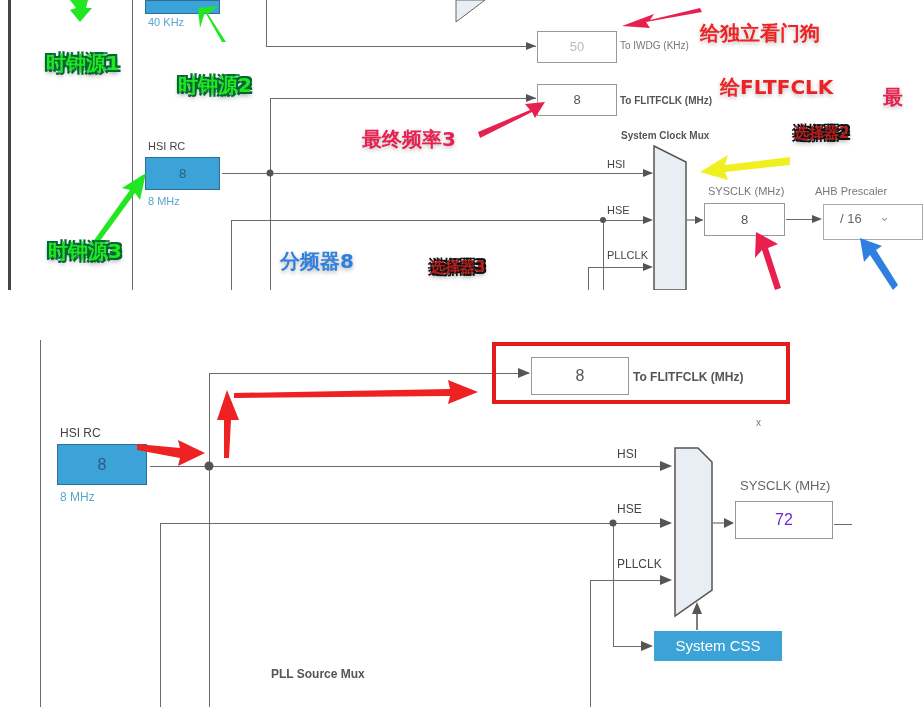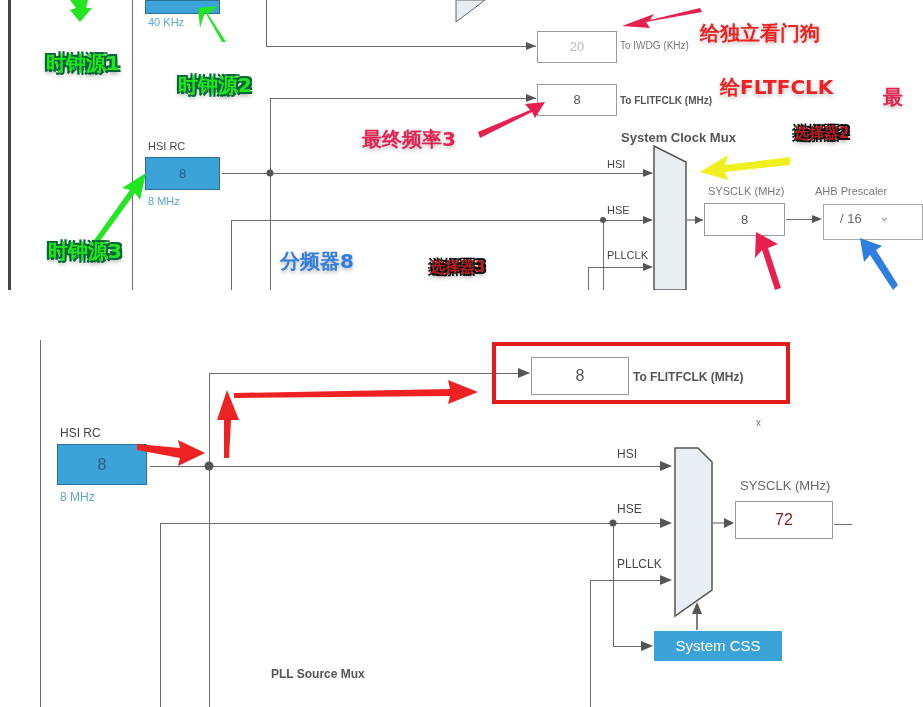--- a/index.html
+++ b/index.html
@@ -33,40 +33,40 @@
 <div id="top" class="panel">
 
   <div class="wire" style="left:8px;top:0;width:3px;height:290px;background:#444;"></div>
   <div class="wire" style="left:132px;top:0;width:1px;height:290px;"></div>
 
   <div class="bluebox" style="left:145px;top:0;width:75px;height:14px;"></div>
   <div class="sub" style="left:148px;top:16px;">40 KHz</div>
 
   <div class="wire" style="left:266px;top:0;width:1px;height:47px;"></div>
   <div class="wire" style="left:266px;top:46px;width:270px;height:1px;"></div>
-  <div class="box" style="left:537px;top:31px;width:80px;height:32px;line-height:30px;font-size:13px;color:#bbb;">20</div>
+  <div class="box" style="left:537px;top:31px;width:80px;height:32px;line-height:30px;font-size:13px;color:#bbb;">50</div>
   <div class="lbl" style="left:620px;top:40px;font-size:10px;color:#777;">To IWDG (KHz)</div>
 
   <div class="wire" style="left:270px;top:98px;width:266px;height:1px;"></div>
   <div class="wire" style="left:270px;top:98px;width:1px;height:192px;"></div>
   <div class="box" style="left:537px;top:84px;width:80px;height:32px;line-height:30px;font-size:13px;">8</div>
   <div class="boldlbl" style="left:620px;top:95px;font-size:10px;">To FLITFCLK (MHz)</div>
 
   <div class="lbl" style="left:148px;top:140px;">HSI RC</div>
   <div class="bluebox" style="left:145px;top:157px;width:75px;height:33px;line-height:31px;font-size:13px;">8</div>
   <div class="sub" style="left:148px;top:195px;">8 MHz</div>
   <div class="wire" style="left:222px;top:173px;width:430px;height:1px;"></div>
 
   <div class="wire" style="left:231px;top:220px;width:1px;height:70px;"></div>
   <div class="wire" style="left:231px;top:220px;width:420px;height:1px;"></div>
   <div class="wire" style="left:603px;top:220px;width:1px;height:70px;"></div>
   <div class="wire" style="left:588px;top:267px;width:1px;height:23px;"></div>
   <div class="wire" style="left:588px;top:267px;width:63px;height:1px;"></div>
 
-  <div class="boldlbl" style="left:621px;top:130px;font-size:13px;">System Clock Mux</div>
+  <div class="boldlbl" style="left:621px;top:130px;font-size:10px;">System Clock Mux</div>
   <div class="lbl" style="left:607px;top:158px;">HSI</div>
   <div class="lbl" style="left:607px;top:204px;">HSE</div>
   <div class="lbl" style="left:607px;top:249px;">PLLCLK</div>
 
   <div class="lbl" style="left:708px;top:185px;color:#777;">SYSCLK (MHz)</div>
   <div class="box" style="left:704px;top:203px;width:81px;height:33px;line-height:31px;font-size:13px;">8</div>
   <div class="wire" style="left:786px;top:219px;width:30px;height:1px;"></div>
 
   <div class="lbl" style="left:815px;top:185px;color:#777;">AHB Prescaler</div>
   <div class="select" style="left:823px;top:204px;width:100px;height:36px;">
@@ -142,21 +142,21 @@
   <div class="wire" style="left:613px;top:316px;width:30px;height:1px;"></div>
   <div class="wire" style="left:590px;top:250px;width:1px;height:127px;"></div>
   <div class="wire" style="left:590px;top:250px;width:80px;height:1px;"></div>
 
   <div class="lbl" style="left:617px;top:117px;font-size:12px;">HSI</div>
   <div class="lbl" style="left:617px;top:172px;font-size:12px;">HSE</div>
   <div class="lbl" style="left:617px;top:227px;font-size:12px;">PLLCLK</div>
   <div class="lbl" style="left:756px;top:87px;font-size:10px;color:#777;">x</div>
 
   <div class="lbl" style="left:740px;top:148px;font-size:13px;color:#666;">SYSCLK (MHz)</div>
-  <div class="box" style="left:735px;top:171px;width:98px;height:38px;line-height:36px;font-size:16px;color:#7f1d1d;">72</div>
+  <div class="box" style="left:735px;top:171px;width:98px;height:38px;line-height:36px;font-size:16px;color:#6d28d9;">72</div>
   <div class="wire" style="left:834px;top:194px;width:18px;height:1px;"></div>
 
   <div class="abs" style="left:654px;top:301px;width:128px;height:30px;background:#3ba3d8;color:#fff;font-size:15px;line-height:30px;text-align:center;">System CSS</div>
 
   <div class="boldlbl" style="left:271px;top:337px;font-size:12px;">PLL Source Mux</div>
 
   <div class="radio" style="left:681px;top:127px;width:19px;height:19px;"></div>
   <div class="radio" style="left:681px;top:183px;width:19px;height:19px;"></div>
   <div class="radio on" style="left:681px;top:240px;width:19px;height:19px;"></div>
 

